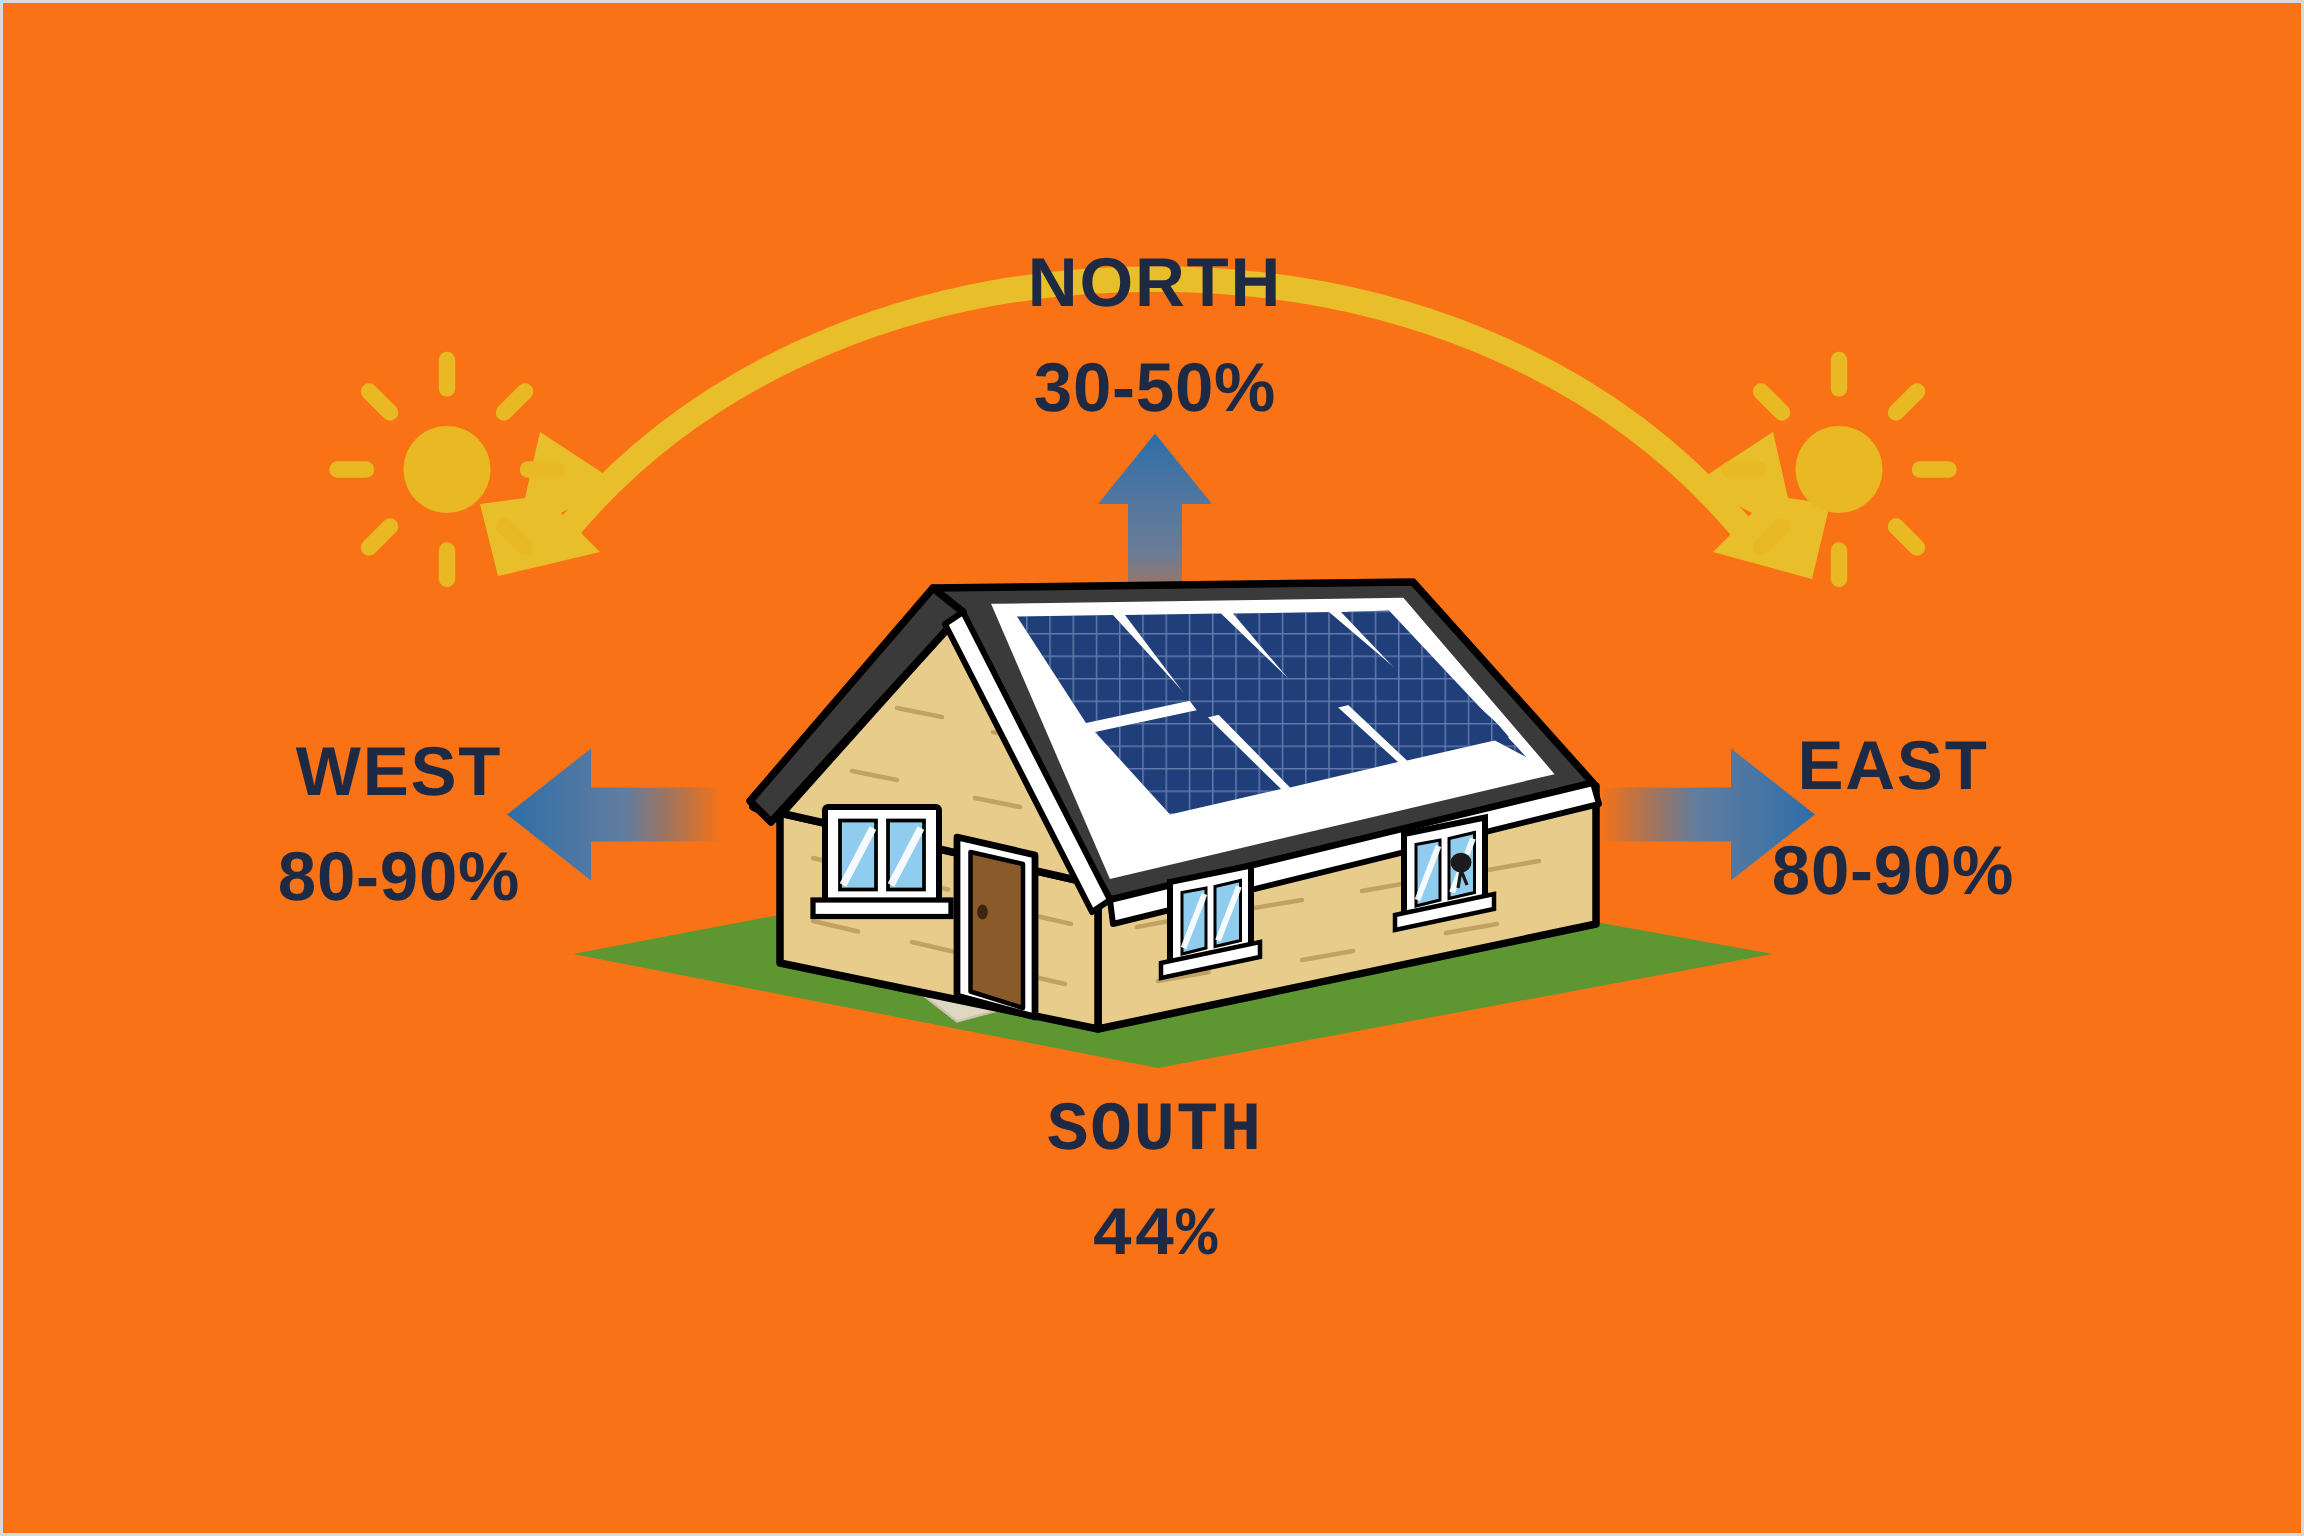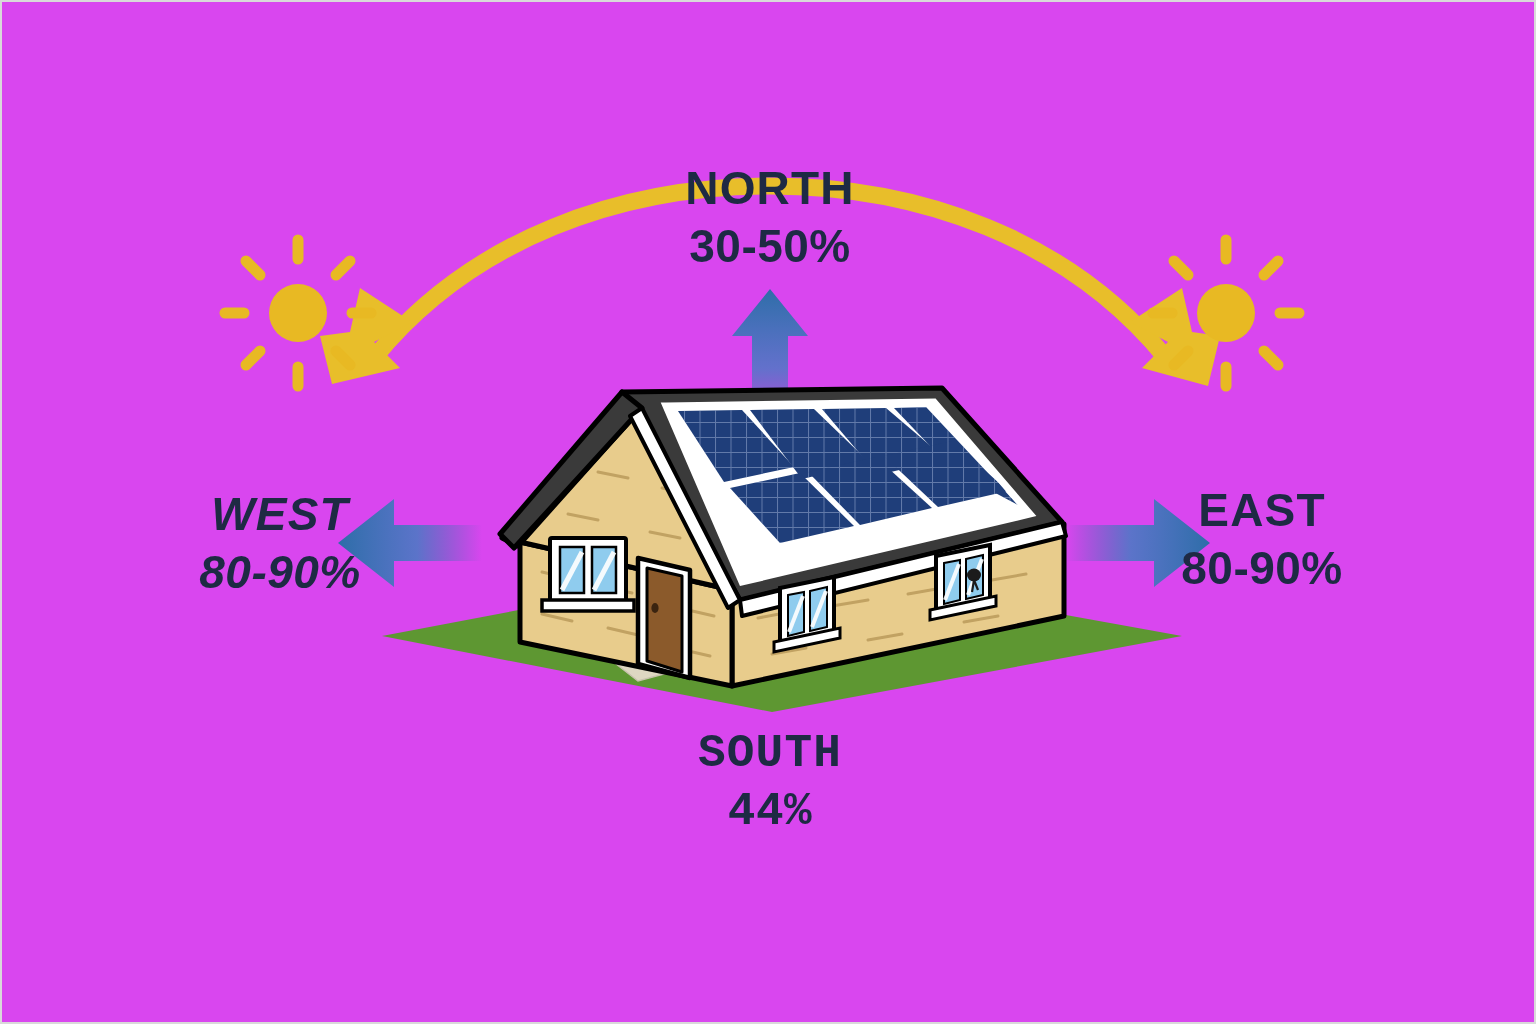--- a/index.html
+++ b/index.html
@@ -11,21 +11,21 @@
   body {
     width: 1536px;
     height: 1024px;
     font-family: "Liberation Sans", sans-serif;
     overflow: hidden;
   }
   #stage {
     position: relative;
     width: 1536px;
     height: 1024px;
-    background: #d946ef;
+    background: #f97316;
     box-sizing: border-box;
     border: 2px solid #d9d9d9;
   }
   #diagram-svg {
     position: absolute;
     left: 0;
     top: 0;
     width: 1536px;
     height: 1024px;
     display: block;
@@ -41,25 +41,25 @@
     font-size: 46px;
     font-weight: 700;
     letter-spacing: 1.2px;
     white-space: nowrap;
   }
   .label-val {
     font-size: 46px;
     font-weight: 700;
     letter-spacing: 0.5px;
     white-space: nowrap;
-    margin-top: 6px;
+    margin-top: 18px;
   }
   #label-north { left: 608px; top: 160px; width: 320px; }
   #label-south { left: 608px; top: 726px; width: 320px; font-family: Liberation Mono, monospace; }
-  #label-west  { left: 128px; top: 486px; width: 300px; font-style: italic; }
+  #label-west  { left: 114px; top: 486px; width: 300px; }
   #label-east  { left: 1110px; top: 482px; width: 300px; }
 </style>
 </head>
 <body>
 
 <div id="stage">
 
   <svg id="diagram-svg" viewBox="0 0 1536 1024">
     <defs>
       <linearGradient id="gradUp" x1="0" y1="1" x2="0" y2="0">

